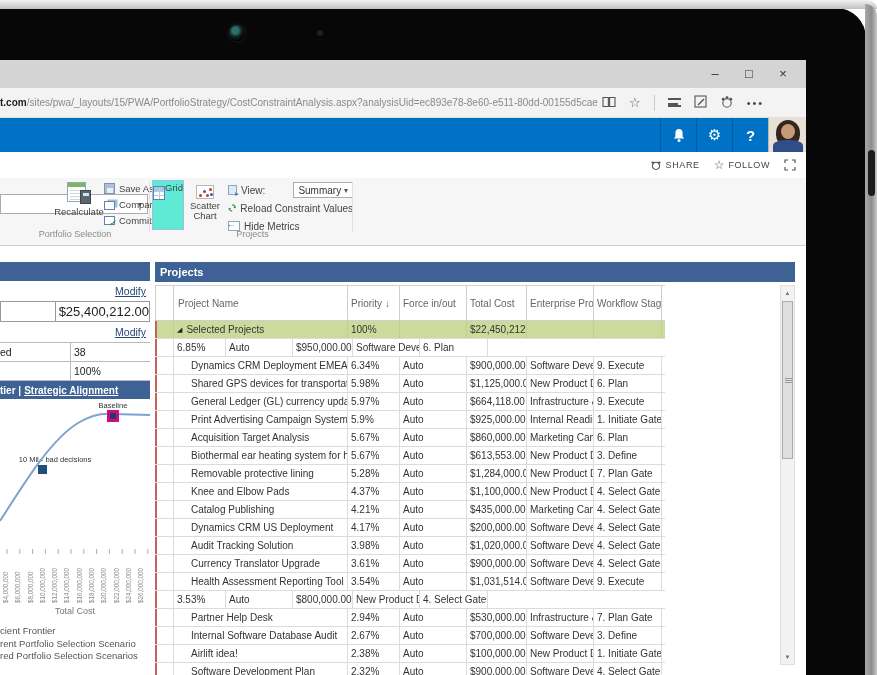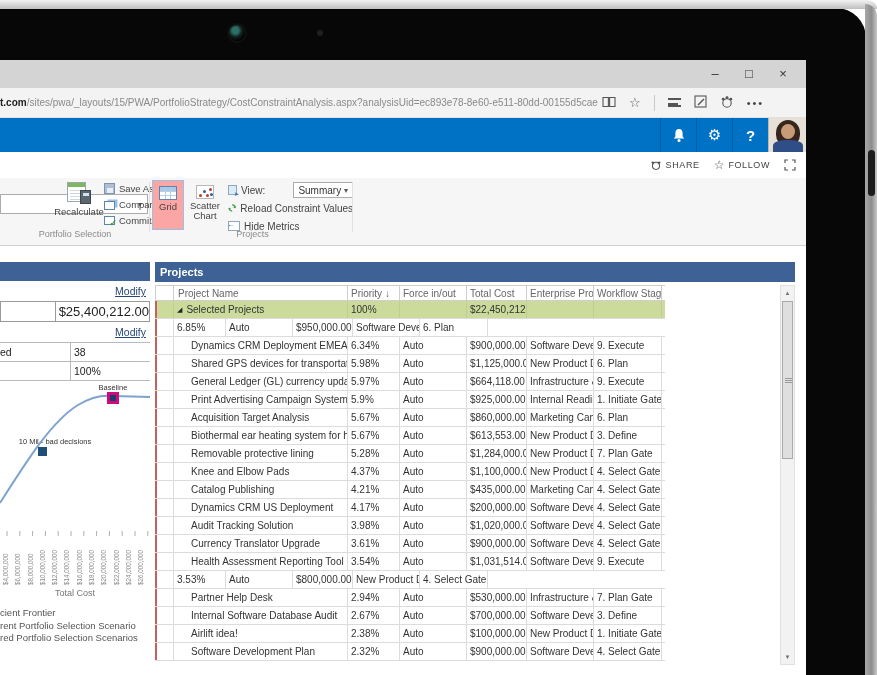--- a/index.html
+++ b/index.html
@@ -76,22 +76,22 @@
   .recalc-icon .calc::after { content:""; position:absolute; left:1.5px; top:1.5px; width:6px; height:3px; background:#cfe3ef; }
 
   .stack { position:absolute; top:3px; display:flex; flex-direction:column; gap:2px; }
   .small-btn { display:flex; align-items:center; gap:4px; height:14px; color:#444; font-size:9.5px; white-space:nowrap; }
   .saveas-icon { width:11px; height:11px; background:#aebfd3; border:1px solid #7f93ab; position:relative; }
   .saveas-icon::after { content:""; position:absolute; left:2px; bottom:0; width:6px; height:5px; background:#e8eef5; }
   .compare-icon { width:11px; height:9px; border:1px solid #5b84b1; background:#fff; box-shadow:3px -2px 0 -0.5px #9fc0dd; position:relative; top:1px; }
   .commit-icon { width:11px; height:9px; border:1px solid #5b84b1; background:#fff; position:relative; }
   .commit-icon::after { content:"✓"; position:absolute; right:-3px; bottom:-4px; color:#3f9b46; font-size:9px; font-weight:bold; }
 
-  .grid-btn { position:absolute; left:152px; top:2px; width:32px; height:50px; background:#fca5a5; border:1px solid #98c2e4;
-    display:flex; flex-direction:column; align-items:center; color:#444; }
+  .grid-btn { position:absolute; left:152px; top:2px; width:32px; height:50px; background:#5eead4; border:1px solid #98c2e4;
+    display:flex; flex-direction:row; align-items:flex-start; color:#444; }
   .scatter-btn { position:absolute; left:188px; top:2px; width:34px; height:50px; display:flex; flex-direction:column; align-items:center; color:#444; }
   .btn2 .lbl, .grid-btn .lbl, .scatter-btn .lbl { font-size:9.5px; line-height:10px; text-align:center; margin-top:2px; }
   .grid-icon { width:18px; height:14px; margin-top:5px; border:1px solid #5b84b1; background:
     linear-gradient(#a9c7e6 0 4px, #fff 4px) ; position:relative; }
   .grid-icon::after { content:""; position:absolute; inset:0;
     background:repeating-linear-gradient(90deg, transparent 0 4.6px, #b9cfe4 4.6px 5.6px),
                repeating-linear-gradient(transparent 0 3.6px, #b9cfe4 3.6px 4.6px); }
   .scatter-icon { width:18px; height:14px; margin-top:5px; border:1px solid #b7b7b7; background:#fff; position:relative; }
   .scatter-icon i { position:absolute; width:3px; height:3px; border-radius:50%; }
   .scatter-icon i:nth-child(1){ left:2px; top:8px; background:#c0392b; }
@@ -144,21 +144,21 @@
   .xaxis-title { width:150px; text-align:center; font-size:9px; color:#777; margin-top:3px; }
   .legend { margin-top:9px; }
   .legend div { font-size:9.5px; color:#555; line-height:12.5px; white-space:nowrap; }
 
   
   .projects-panel { position:absolute; left:155px; top:16px; width:640px; height:410px; }
   .proj-title { height:20px; background:#3e6295; color:#fff; font-weight:bold; font-size:11px;
     display:flex; align-items:center; padding-left:5px; }
   .grid-area { position:absolute; left:0; top:23px; width:510px; }
   .trow { display:flex; height:18px; border-bottom:1px solid #dcdcdc; background:#fff; }
-  .trow.head { height:16px; border-top:1px solid #cfcfcf; border-bottom:1px solid #cfcfcf; color:#666; }
+  .trow.head { height:36px; border-top:1px solid #cfcfcf; border-bottom:1px solid #cfcfcf; color:#666; }
   .tcell { border-right:1px solid #dcdcdc; overflow:hidden; white-space:nowrap; font-size:10px;
     display:flex; align-items:center; padding-left:3px; color:#333; }
   .trow.head .tcell { color:#666; border-right:1px solid #cfcfcf; }
   .c0 { width:19px; padding-left:0; border-left:2px solid #c4625c; }
   .trow.head .c0 { border-left:1px solid #cfcfcf; }
   .c1 { width:174px; padding-left:13px; }
   .trow.head .c1 { padding-left:4px; }
   .c2 { width:52px; }
   .c3 { width:67px; }
   .c4 { width:60px; }
@@ -365,20 +365,24 @@
               <div class="ml">ed</div>
               <div class="mv">38</div>
             </div>
 
             <div class="mini-row">
               <div class="ml"></div>
               <div class="mv">100%</div>
             </div>
           </div>
 
+        <div class="chart-hdr">
+          <span>tier |</span>
+          <span class="hl">Strategic Alignment</span>
+        </div>
 
         <div class="chart">
           <svg width="150" height="158" viewBox="0 0 150 158">
             <path d="M0 122 C28 78, 52 40, 78 24 C92 15.5, 104 14, 113 15 L150 16" fill="none" stroke="#7da3cf" stroke-width="2"></path>
             <g stroke="#999" stroke-width="0.8">
               <path d="M7 150 V155 M19.8 150 V155 M32.6 150 V155 M45.4 150 V155 M58.2 150 V155 M71 150 V155 M83.8 150 V155 M96.6 150 V155 M109.4 150 V155 M122.2 150 V155 M135 150 V155 M147.8 150 V155"></path>
             </g>
           </svg>
           <div class="pt-label baseline-label">Baseline</div>
           <div class="marker-baseline"></div>

